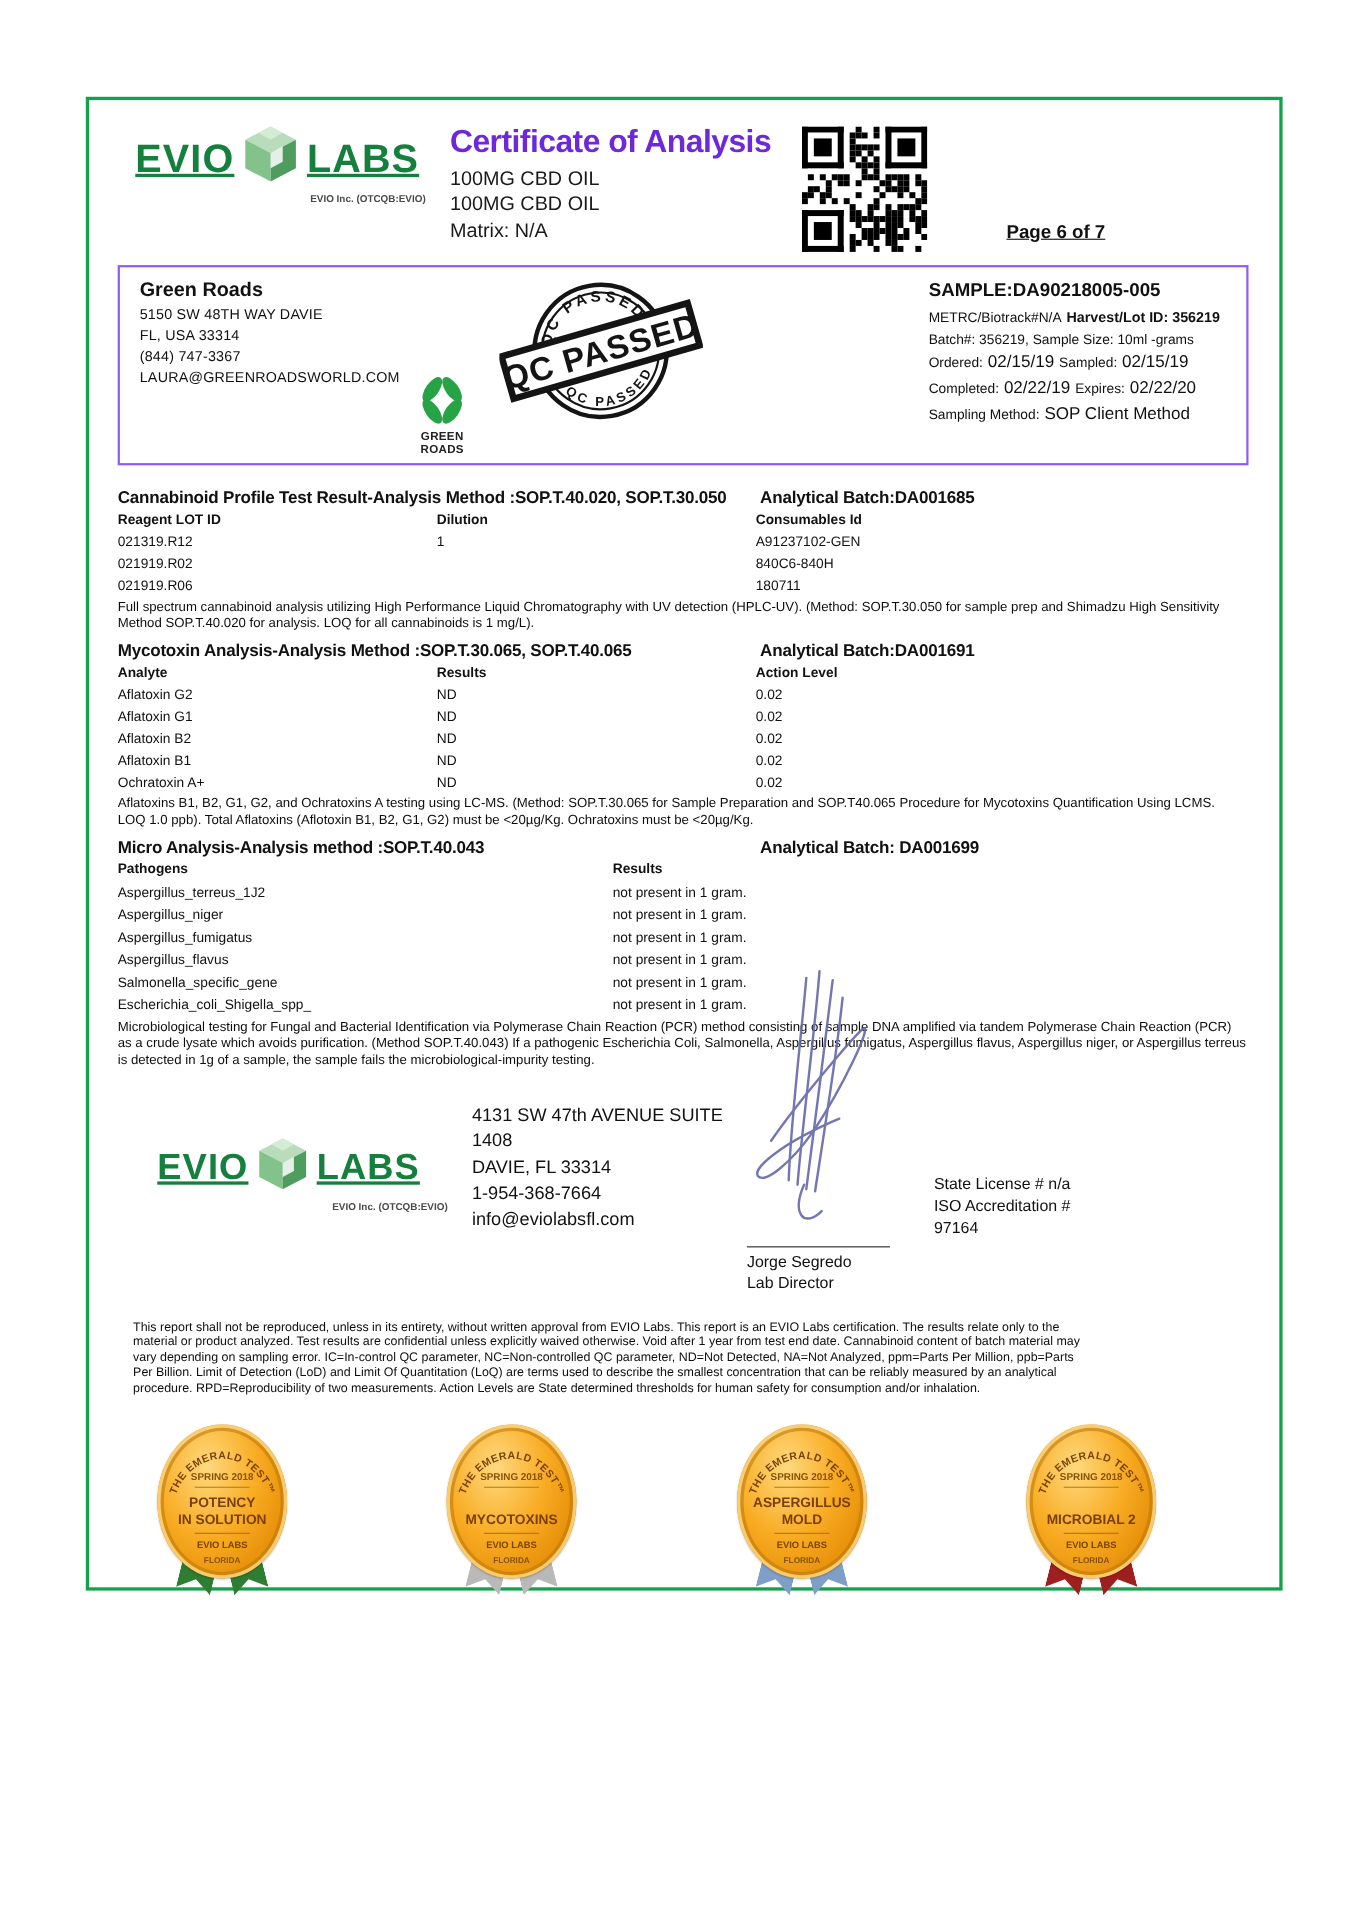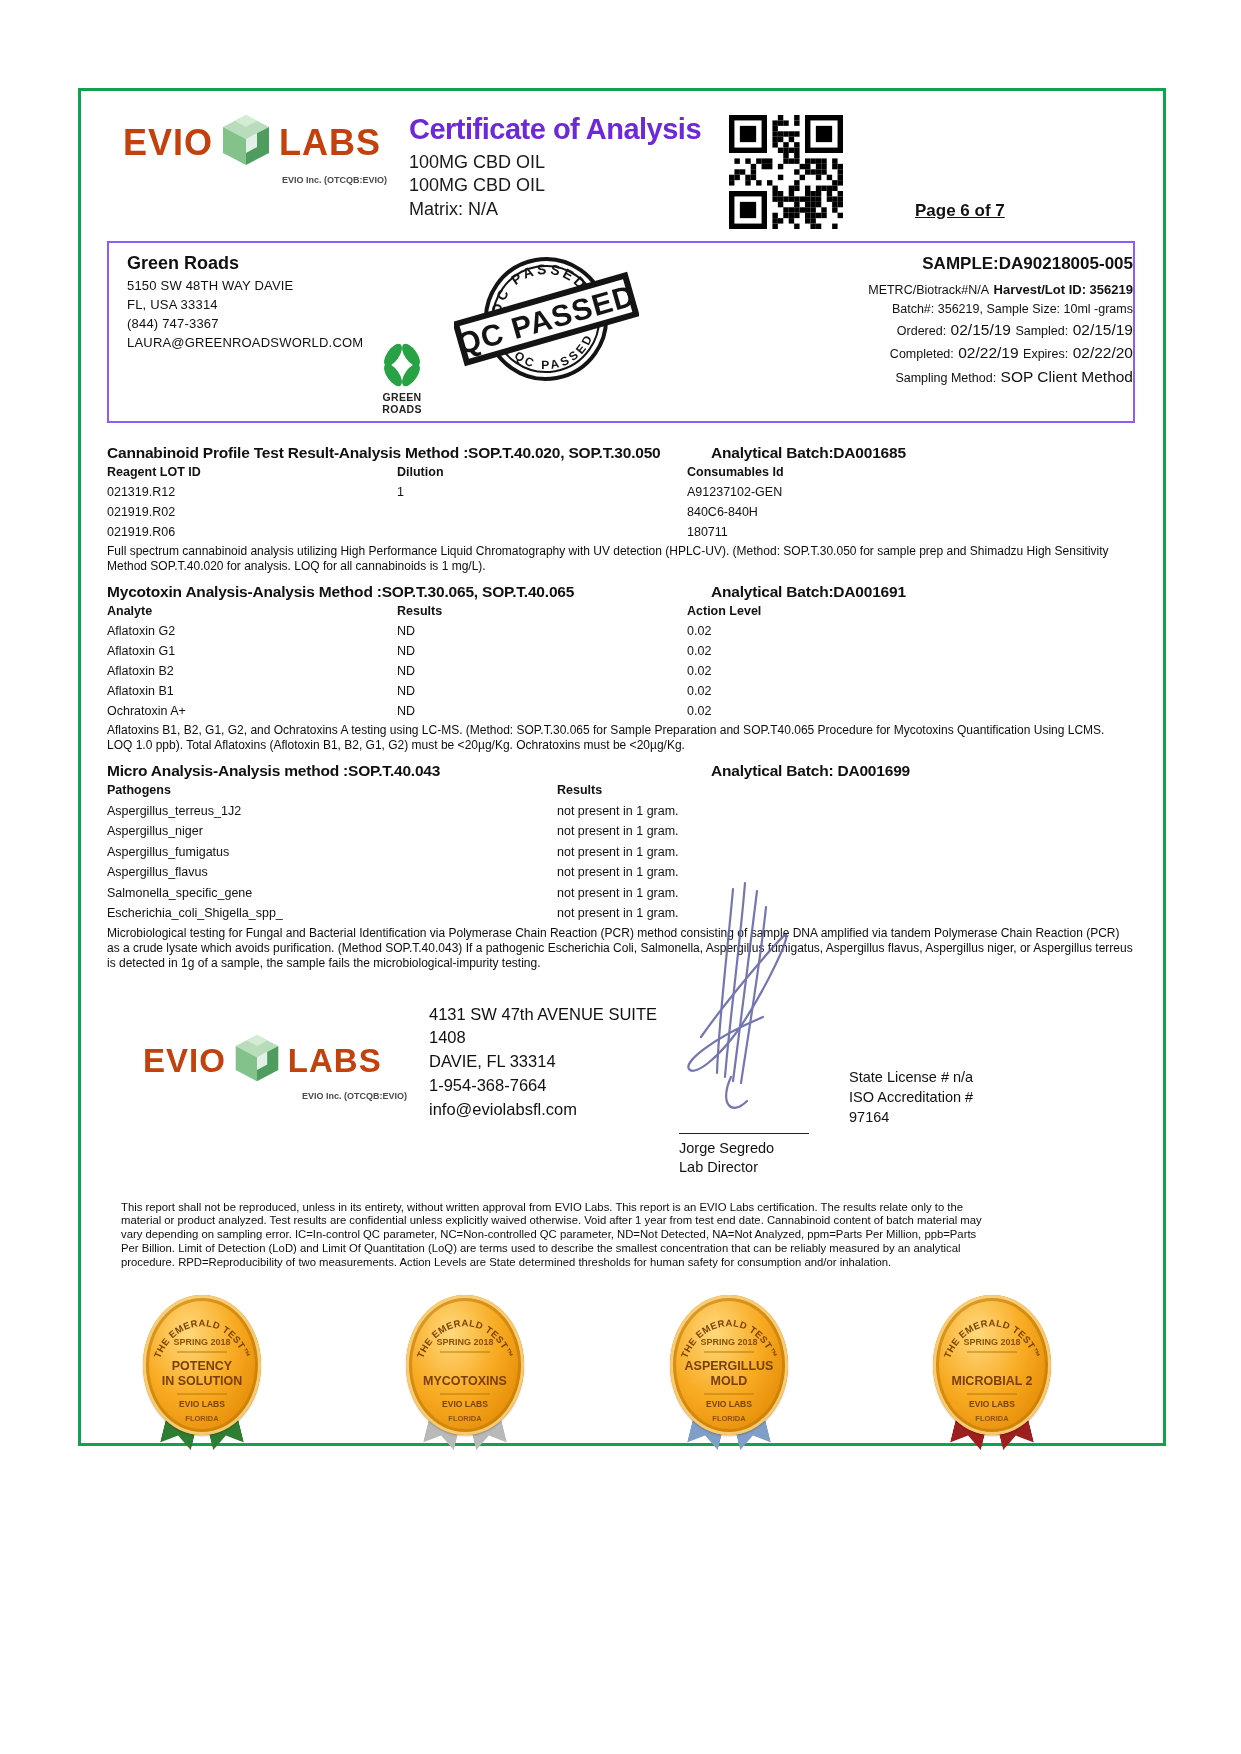--- a/index.html
+++ b/index.html
@@ -8,21 +8,21 @@
     font-family:"Liberation Sans", sans-serif; color:#111;
   }
   .frame {
     position:absolute; left:78px; top:88px; width:1088px; height:1358px;
     border:3px solid #12a24b; background:#fff;
   }
   
   .coa-header { display:flex; padding:22px 18px 0 42px; }
   .evio-logo { width:268px; }
   .logo-line { display:flex; align-items:center; }
-  .logo-word { font-size:36px; font-weight:bold; color:#c2410c; letter-spacing:1px; }
+  .logo-word { font-size:36px; font-weight:bold; color:#15803d; letter-spacing:1px;text-decoration:underline; }
   .logo-cube { margin:0 6px; }
   .logo-tag { font-size:9px; font-weight:bold; color:#4a4a4a; text-align:right; margin-top:2px; padding-right:4px;}
   .title-block { margin-left:18px; width:320px; }
   .coa-title { font-size:29px; font-weight:bold; color:#6d28d9; letter-spacing:-0.5px; }
   .product { font-size:18px; margin-top:6px; color:#1a1a1a; }
   .product + .product { margin-top:2px; }
   .matrix { font-size:18px; margin-top:3px; color:#1a1a1a; }
   .qr-wrap { width:114px; height:114px; margin-top:2px; }
   .page-num { font-size:17px; font-weight:bold; margin-left:72px; margin-top:88px; white-space:nowrap;text-decoration:underline; }
 
@@ -30,30 +30,30 @@
   .sample-box {
     margin:12px 28px 0 26px; height:182px; border:2px solid #8b5cf6;
     position:relative;
   }
   .client-col { position:absolute; left:18px; top:10px; }
   .client-name { font-size:18px; font-weight:bold; }
   .client-line { font-size:13px; margin-top:4px; letter-spacing:0.2px; }
   .gr-logo { position:absolute; left:253px; bottom:6px; width:80px; text-align:center; }
   .gr-text { font-size:10.5px; font-weight:bold; color:#222; letter-spacing:0.3px; }
   .stamp { position:absolute; left:345px; top:0px; }
-  .sample-col { position:absolute; right:0; top:9px; text-align:right; line-height:1.45; }
+  .sample-col { position:absolute; right:24px; top:9px; text-align:left; line-height:1.45; }
   .s-id { font-size:17px; font-weight:bold; }
   .s-sm { font-size:12.5px; }
   .s-bd { font-size:13px; font-weight:bold; }
   .s-lg { font-size:15.5px; }
   .s-row span { vertical-align:baseline; }
 
   
   .sections { padding:12px 30px 0 26px; }
-  .sec-head { display:grid; grid-template-columns:584px auto; margin-top:9px;gap:20px; }
+  .sec-head { display:grid; grid-template-columns:584px auto; margin-top:9px; }
   .sec-title, .sec-batch { font-size:15.5px; font-weight:bold; letter-spacing:-0.2px; }
   .t3 .trow { display:grid; grid-template-columns:290px 290px 1fr; font-size:12.5px; line-height:20px; }
   .t2 .trow { display:grid; grid-template-columns:450px 1fr; font-size:12.5px; line-height:20.5px; }
   .thead { font-weight:bold; }
   .note { font-size:12px; line-height:1.25; margin-top:2px; color:#0d0d0d; }
 
   
   .footer { position:relative; height:222px; margin-top:4px; }
   .footer-logo { position:absolute; left:62px; top:58px; }
   .footer-logo .logo-word { font-size:33px; }

